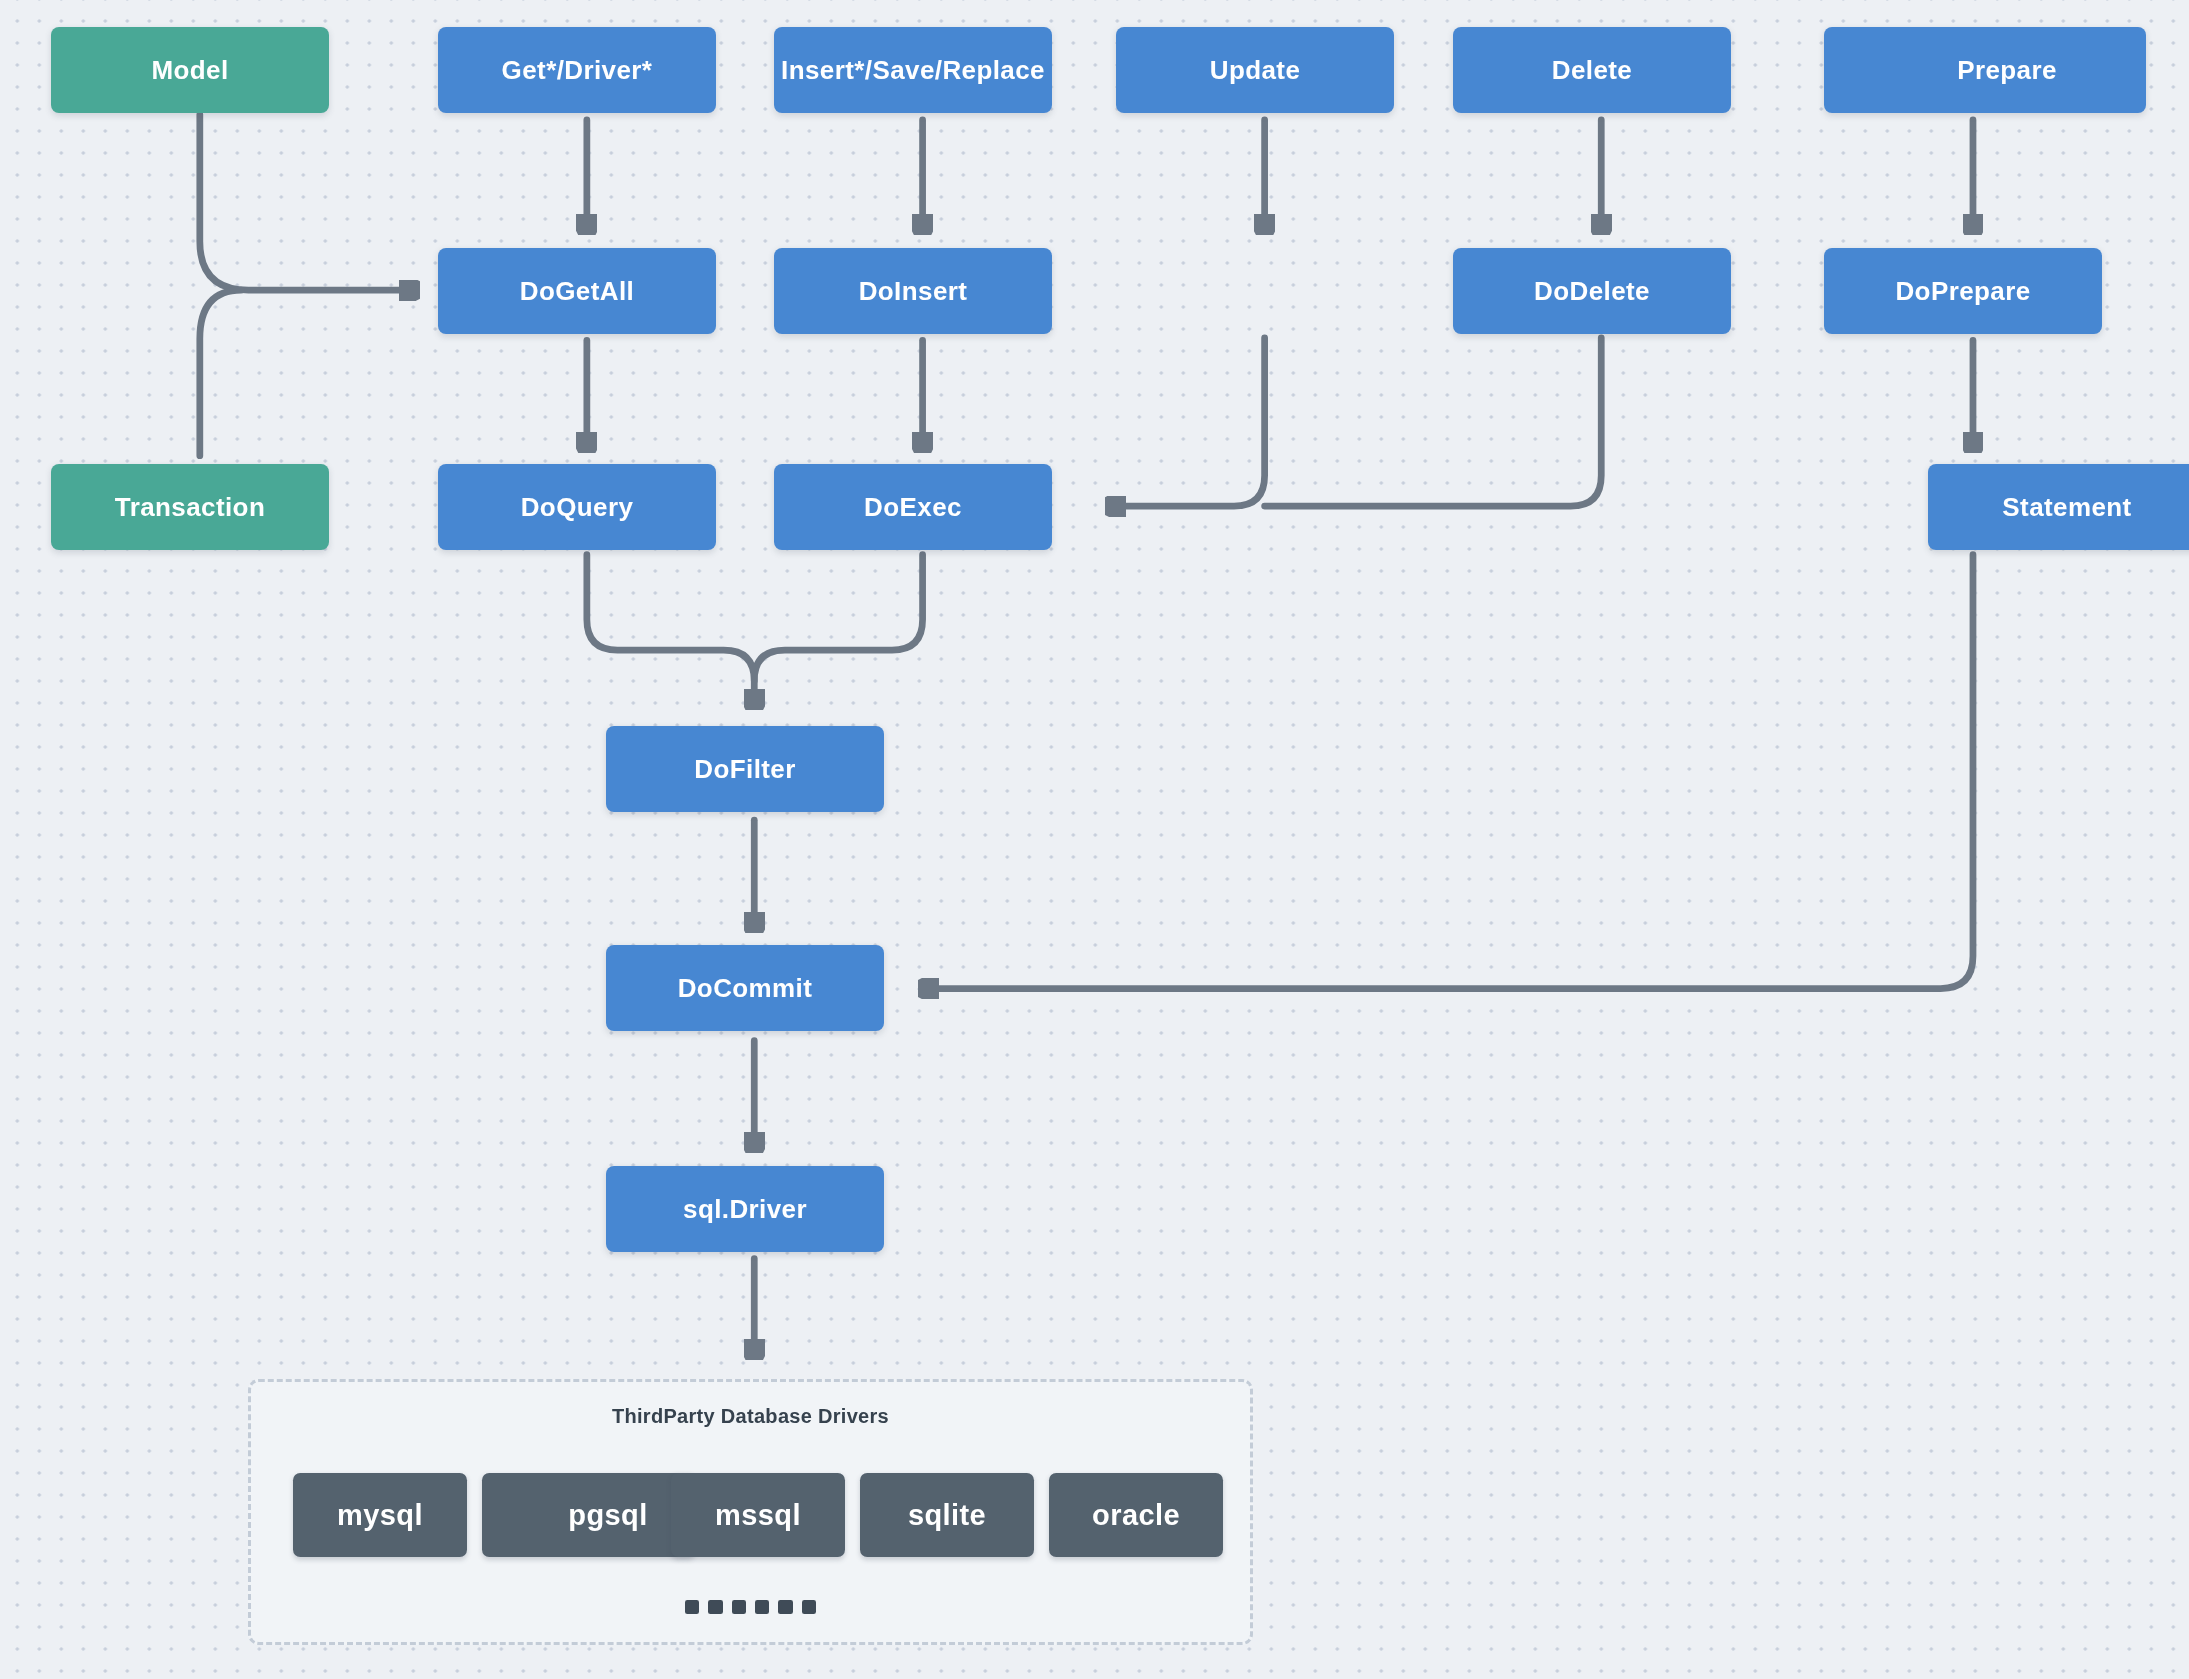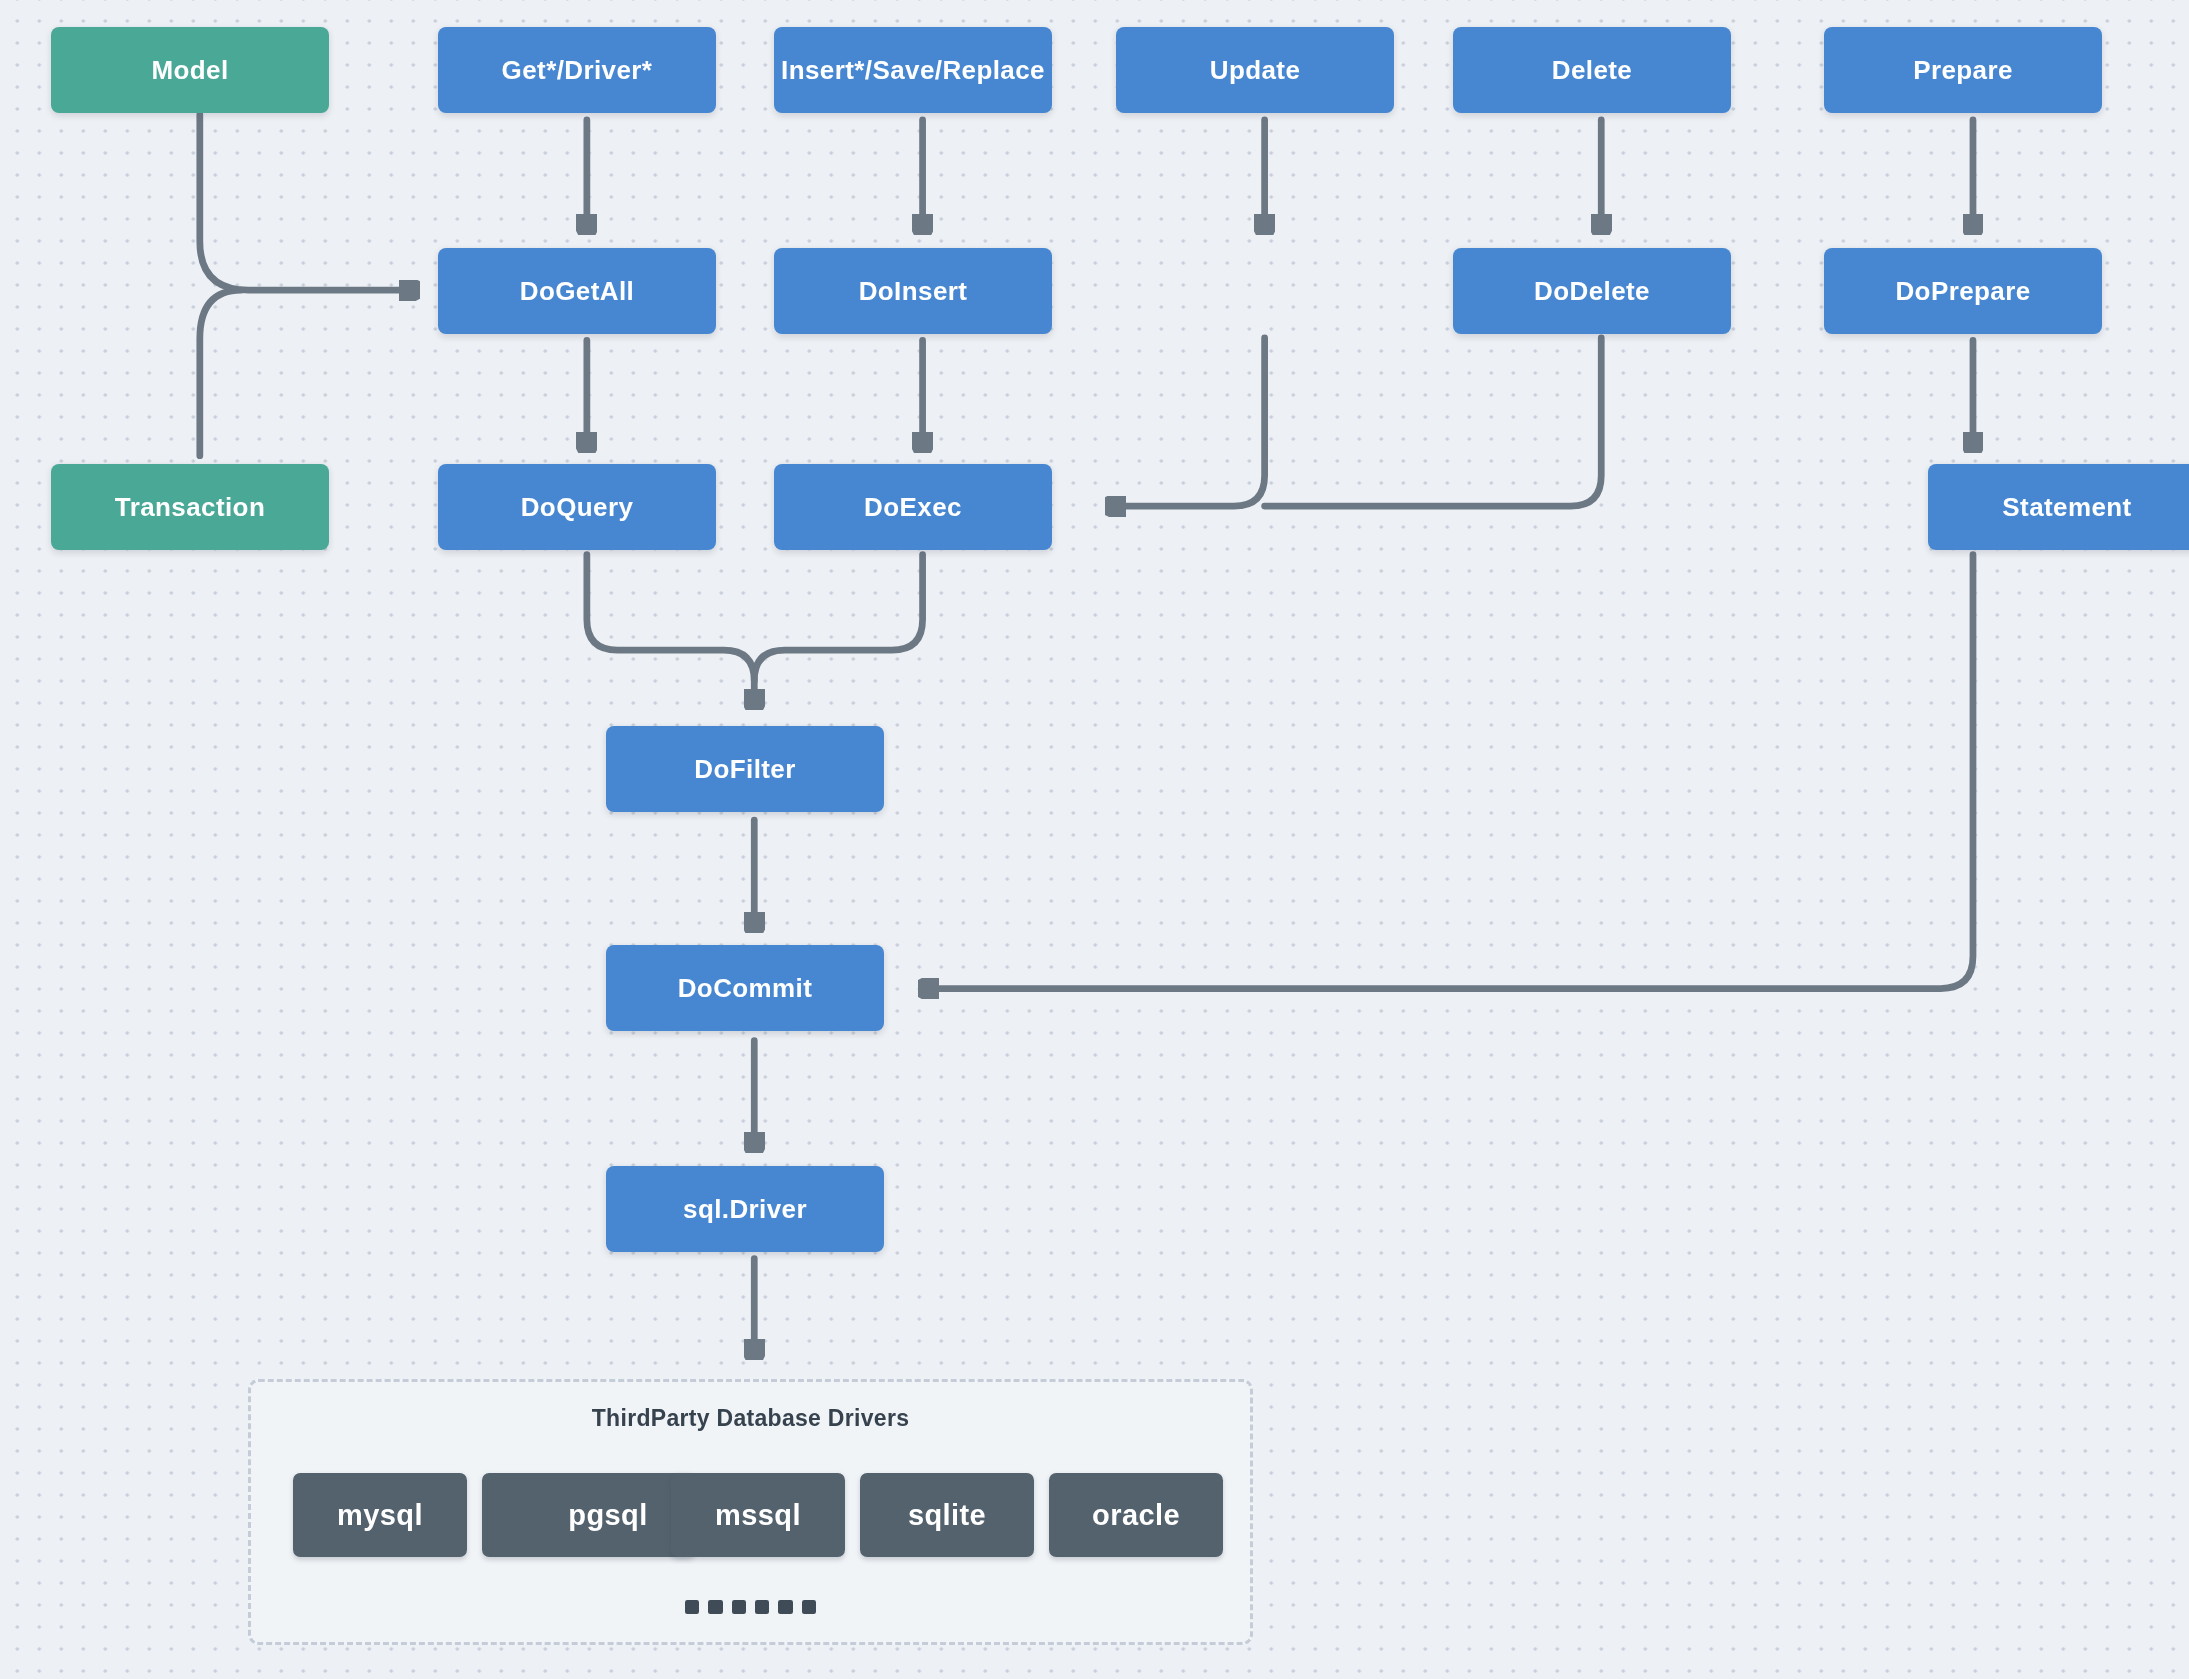--- a/index.html
+++ b/index.html
@@ -43,21 +43,21 @@
     position:absolute;
     left:248px;top:1379px;width:1005px;height:266px;
     border:3.2px dashed #c3ccd7;
     border-radius:10.8px;
     background:#f1f4f7;
     box-sizing:border-box;
   }
   .tp-title{
     position:absolute;left:0;top:23.4px;width:100%;
     text-align:center;
-    font-size:23px;font-weight:600;color:#36424e;letter-spacing:0.3px;
+    font-size:20px;font-weight:600;color:#36424e;letter-spacing:0.3px;
   }
   .driver{
     position:absolute;top:91px;
     width:174px;height:84px;
     background:#54626e;
     border-radius:7.2px;
     display:flex;align-items:center;justify-content:center;
     color:#ffffff;font-size:29px;font-weight:700;letter-spacing:0.4px;
     box-shadow:0 2.7px 5.4px rgba(60,70,85,.22);
   }
@@ -118,21 +118,21 @@
     </div>
   <div class="node blue" style="left:774px;top:27px;">
       <span>Insert*/Save/Replace</span>
     </div>
   <div class="node blue" style="left:1116px;top:27px;">
       <span>Update</span>
     </div>
   <div class="node blue" style="left:1453px;top:27px;">
       <span>Delete</span>
     </div>
-  <div class="node blue" style="left:1824px;top:27px;">
+  <div class="node blue" style="left:1824px;top:27px;padding-left:44px;">
       <span>Prepare</span>
     </div>
 
   <div class="node blue" style="left:438px;top:248px;">
       <span>DoGetAll</span>
     </div>
   <div class="node blue" style="left:774px;top:248px;">
       <span>DoInsert</span>
     </div>
   <div class="node blue" style="left:1453px;top:248px;">

